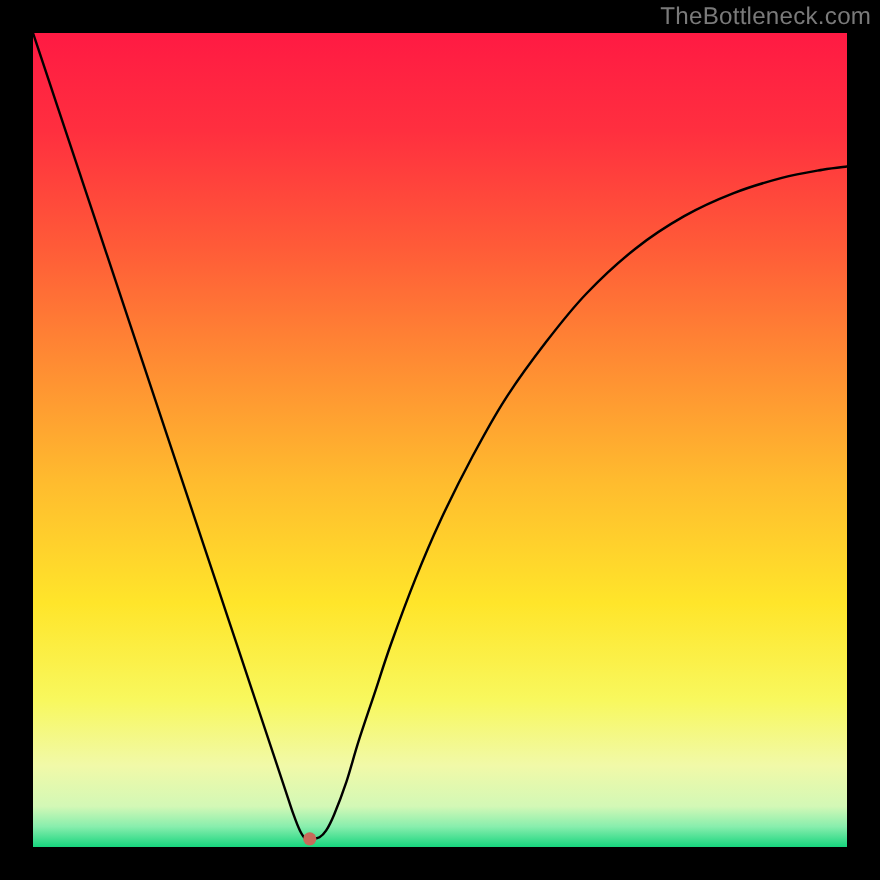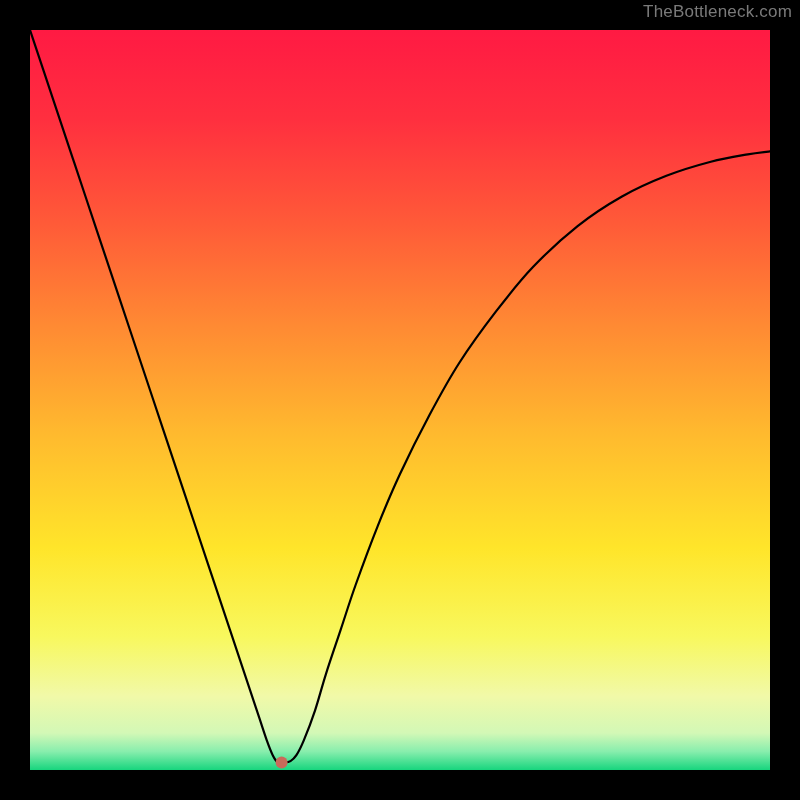--- a/index.html
+++ b/index.html
@@ -15,21 +15,21 @@
     position: relative;
     width: 800px;
     height: 800px;
     background: #000;
   }
   .watermark {
     position: absolute;
     top: 2px;
     right: 8px;
     color: #7a7a7a;
-    font-size: 17px;
+    font-size: 22px;
     font-weight: 500;
     letter-spacing: 0.2px;
     z-index: 3;
   }
   .plot-area {
     position: absolute;
     left: 30px;
     top: 30px;
     width: 740px;
     height: 740px;

